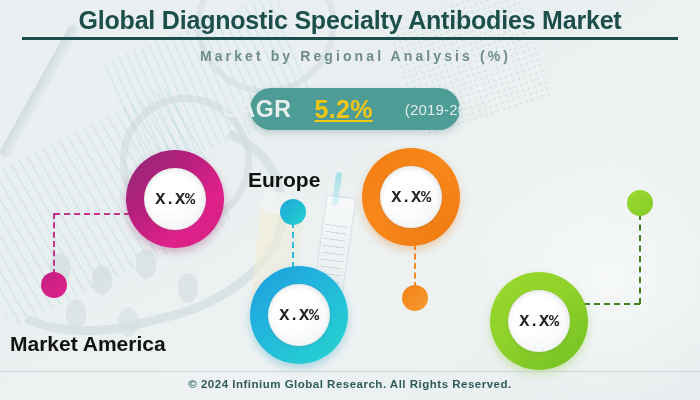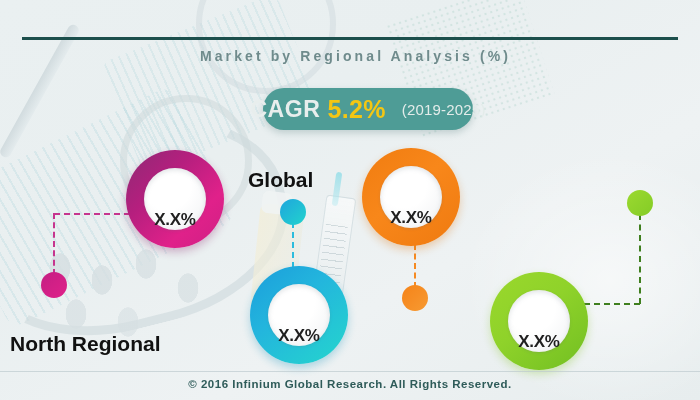--- a/index.html
+++ b/index.html
@@ -177,42 +177,44 @@
     text-align: center;
     font-size: 14px;
     font-weight: bold;
     color: #6f8b8c;
     letter-spacing: 3.1px;
   }
 
   
   .cagr-pill {
     position: absolute;
-    left: 263px; top: 88px;
+    left: 250px; top: 88px;
     width: 210px; height: 42px;
     background: #4e9c96;
     border-radius: 21px;
     box-shadow: 0 3px 7px rgba(80,120,118,0.28);
     display: flex;
     align-items: center;
     justify-content: center;
     white-space: nowrap;
+    gap: 16px;
   }
   .cagr-label {
     font-size: 23px;
     font-weight: bold;
     color: #e8eeed;
     letter-spacing: 0.6px;
   }
   .cagr-value {
     font-size: 25px;
     font-weight: bold;
     color: #f3c613;
     margin-left: 7px;
     letter-spacing: 0.3px;
+    text-decoration: underline;
   }
   .cagr-years {
     font-size: 15px;
     color: #e3ecea;
     margin-left: 16px;
     letter-spacing: 0.2px;
     text-align: center;
   }
 
   
@@ -223,22 +225,23 @@
     align-items: center;
     justify-content: center;
   }
   .donut-inner {
     width: 64%;
     height: 64%;
     border-radius: 50%;
     background: radial-gradient(circle at 38% 30%, #ffffff 40%, #eef0f2 100%);
     box-shadow: inset 0 2px 5px rgba(120,130,140,0.22), 0 1px 3px rgba(100,110,120,0.2);
     display: flex;
-    align-items: flex-end;
+    align-items: center;
     justify-content: center;
+    font-family: Liberation Mono, monospace;
   }
   .donut-value {
     font-size: 17px;
     font-weight: bold;
     color: #1f1f1f;
     letter-spacing: -0.3px;
   }
 
   #donut-na {
     left: 126px; top: 150px;
@@ -333,20 +336,21 @@
     <div class="bg-pills"></div>
     <div class="bg-vial"></div>
     <div class="bg-vial-cap"></div>
     <div class="bg-syringe"></div>
     <div class="bg-syringe-marks"></div>
     <div class="bg-syringe-needle"></div>
     <div class="bg-dotgrid"></div>
     <div class="bg-glow-right"></div>
   </div>
 
+  <div class="title">Global Diagnostic Specialty Antibodies Market</div>
   <div class="title-underline"></div>
   <div class="subtitle">Market by Regional Analysis (%)</div>
 
   <div class="cagr-pill">
     <span class="cagr-label">CAGR</span>
     <span class="cagr-value">5.2%</span>
     <span class="cagr-years">(2019-2025)</span>
   </div>
 
   <div class="conn conn-h" id="conn-na-h"></div>
@@ -378,19 +382,19 @@
       <span class="donut-value">X.X%</span>
     </div>
   </div>
 
   <div class="donut" id="donut-row">
     <div class="donut-inner">
       <span class="donut-value">X.X%</span>
     </div>
   </div>
 
-  <div class="region-label" id="label-na">North Regional</div>
-  <div class="region-label" id="label-eu">Global</div>
+  <div class="region-label" id="label-na">Market America</div>
+  <div class="region-label" id="label-eu">Europe</div>
 
   <div class="footer-rule"></div>
-  <div class="footer">© 2016 Infinium Global Research. All Rights Reserved.</div>
+  <div class="footer">© 2024 Infinium Global Research. All Rights Reserved.</div>
 
 </div>
 
 </body></html>

